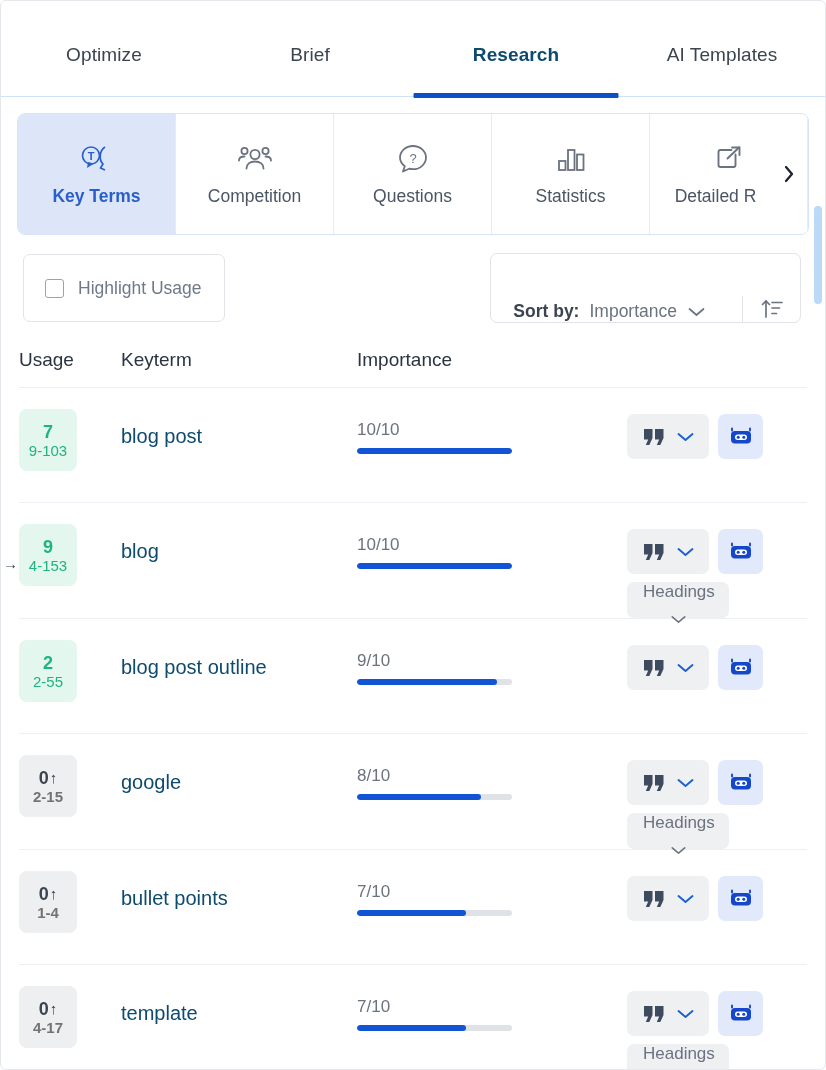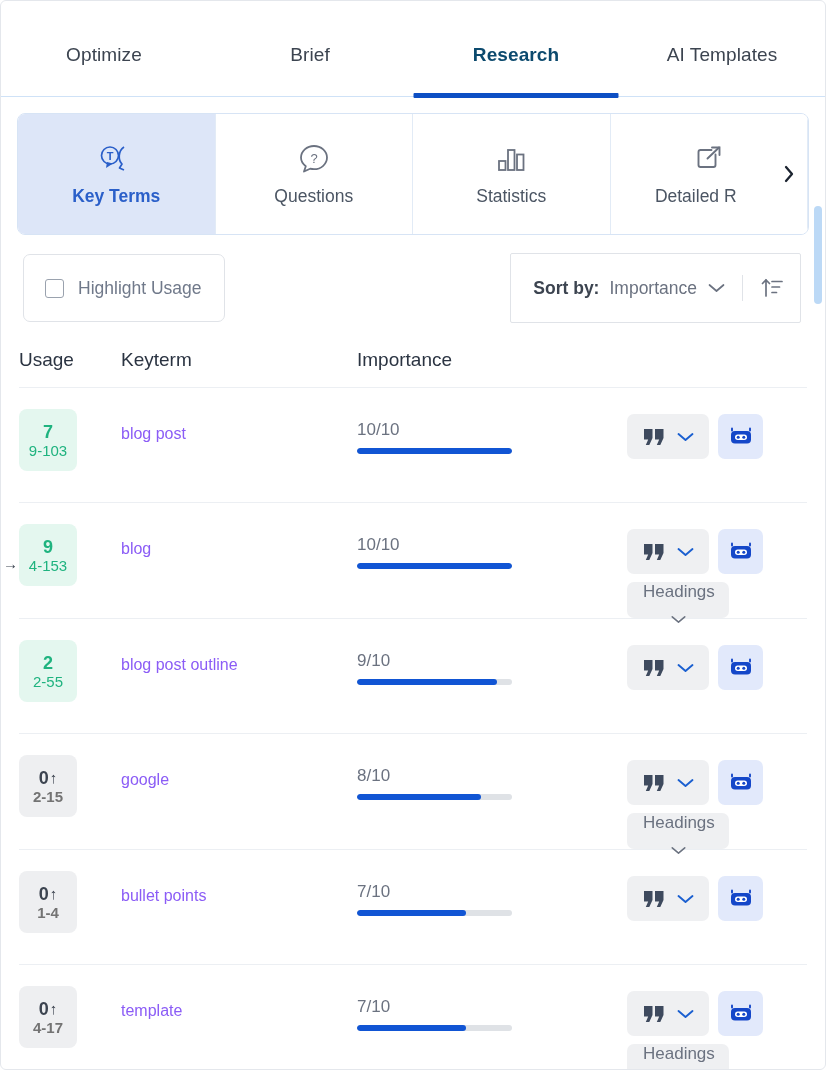--- a/index.html
+++ b/index.html
@@ -174,26 +174,27 @@
     border-radius: 3px;
     background: #fff;
     flex: none;
   }
   .hl-label {
     font-size: 17.5px;
     color: #70798a;
   }
   .sort-group {
     display: flex;
-    align-items: center;
+    align-items: flex-end;
     border: 1px solid #e0e3e8;
-    border-radius: 2px;
+    border-radius: 7px;
     height: 68px;
     overflow: hidden;
     background: #fff;
+    gap: 20px;
   }
   .sort-main {
     display: flex;
     align-items: center;
     gap: 10px;
     padding: 0 16px 0 22px;
     cursor: pointer;
   }
   .sort-by-label {
     font-size: 17.5px;
@@ -288,22 +289,22 @@
     line-height: 1;
   }
   .badge.green .badge-top, .badge.green .badge-range { color: #1fb37f; }
   .badge.gray .badge-top { color: #3c4450; }
   .badge.gray .badge-range { color: #737373; font-weight: bold; }
   .uparrow { font-size: 15px; font-weight: 700; }
 
   .keyterm-cell {
     width: 236px;
     flex: none;
-    font-size: 16px;
-    color: #8b5cf6;
+    font-size: 20px;
+    color: #0c4a6e;
     padding-top: 16px;
   }
 
   .imp-cell {
     flex: 1 1 auto;
     padding-top: 12px;
     max-width: 300px;
   }
   .imp-score {
     font-size: 17px;
@@ -413,20 +414,33 @@
           <svg width="40" height="30" viewBox="0 0 40 30" fill="none">
             <circle cx="14" cy="11.5" r="8.5" stroke="#2a5fc9" stroke-width="1.7"></circle>
             <text x="14" y="16" font-family="'Liberation Sans', sans-serif" font-size="11" font-weight="700" fill="#2a5fc9" text-anchor="middle">T</text>
             <path d="M11 18 L10 24 L17 19.5" fill="#2a5fc9"></path>
             <path d="M28 3 C22 7 22 16 26 20 L23.5 24 L28 26" stroke="#2a5fc9" stroke-width="1.7" fill="none" stroke-linejoin="round"></path>
           </svg>
         </span>
         <span class="st-label">Key Terms</span>
       </div>
 
+      <div class="subtab">
+        <span class="st-icon">
+          <svg width="38" height="30" viewBox="0 0 38 30" fill="none" stroke="#6b7280" stroke-width="1.8">
+            <circle cx="19" cy="10.5" r="4.6"></circle>
+            <path d="M10.5 24.5c0-4.7 3.8-7 8.5-7s8.5 2.3 8.5 7" stroke-linecap="round"></path>
+            <circle cx="8.5" cy="7" r="3.1"></circle>
+            <circle cx="29.5" cy="7" r="3.1"></circle>
+            <path d="M3 16.5c0-2.6 2.4-4 5.5-4" stroke-linecap="round"></path>
+            <path d="M35 16.5c0-2.6-2.4-4-5.5-4" stroke-linecap="round"></path>
+          </svg>
+        </span>
+        <span class="st-label">Competition</span>
+      </div>
 
       <div class="subtab">
         <span class="st-icon">
           <svg width="34" height="32" viewBox="0 0 34 32" fill="none">
             <path d="M17 3c7.2 0 13 5.2 13 11.6S24.2 26.2 17 26.2c-1.4 0-2.7-.2-3.9-.5L7 28.5l1.8-5.3C5.9 21 4 18 4 14.6 4 8.2 9.8 3 17 3z" stroke="#6b7280" stroke-width="1.8" fill="none" stroke-linejoin="round"></path>
             <text x="17" y="19.5" font-family="'Liberation Sans', sans-serif" font-size="13" fill="#6b7280" text-anchor="middle">?</text>
           </svg>
         </span>
         <span class="st-label">Questions</span>
       </div>

